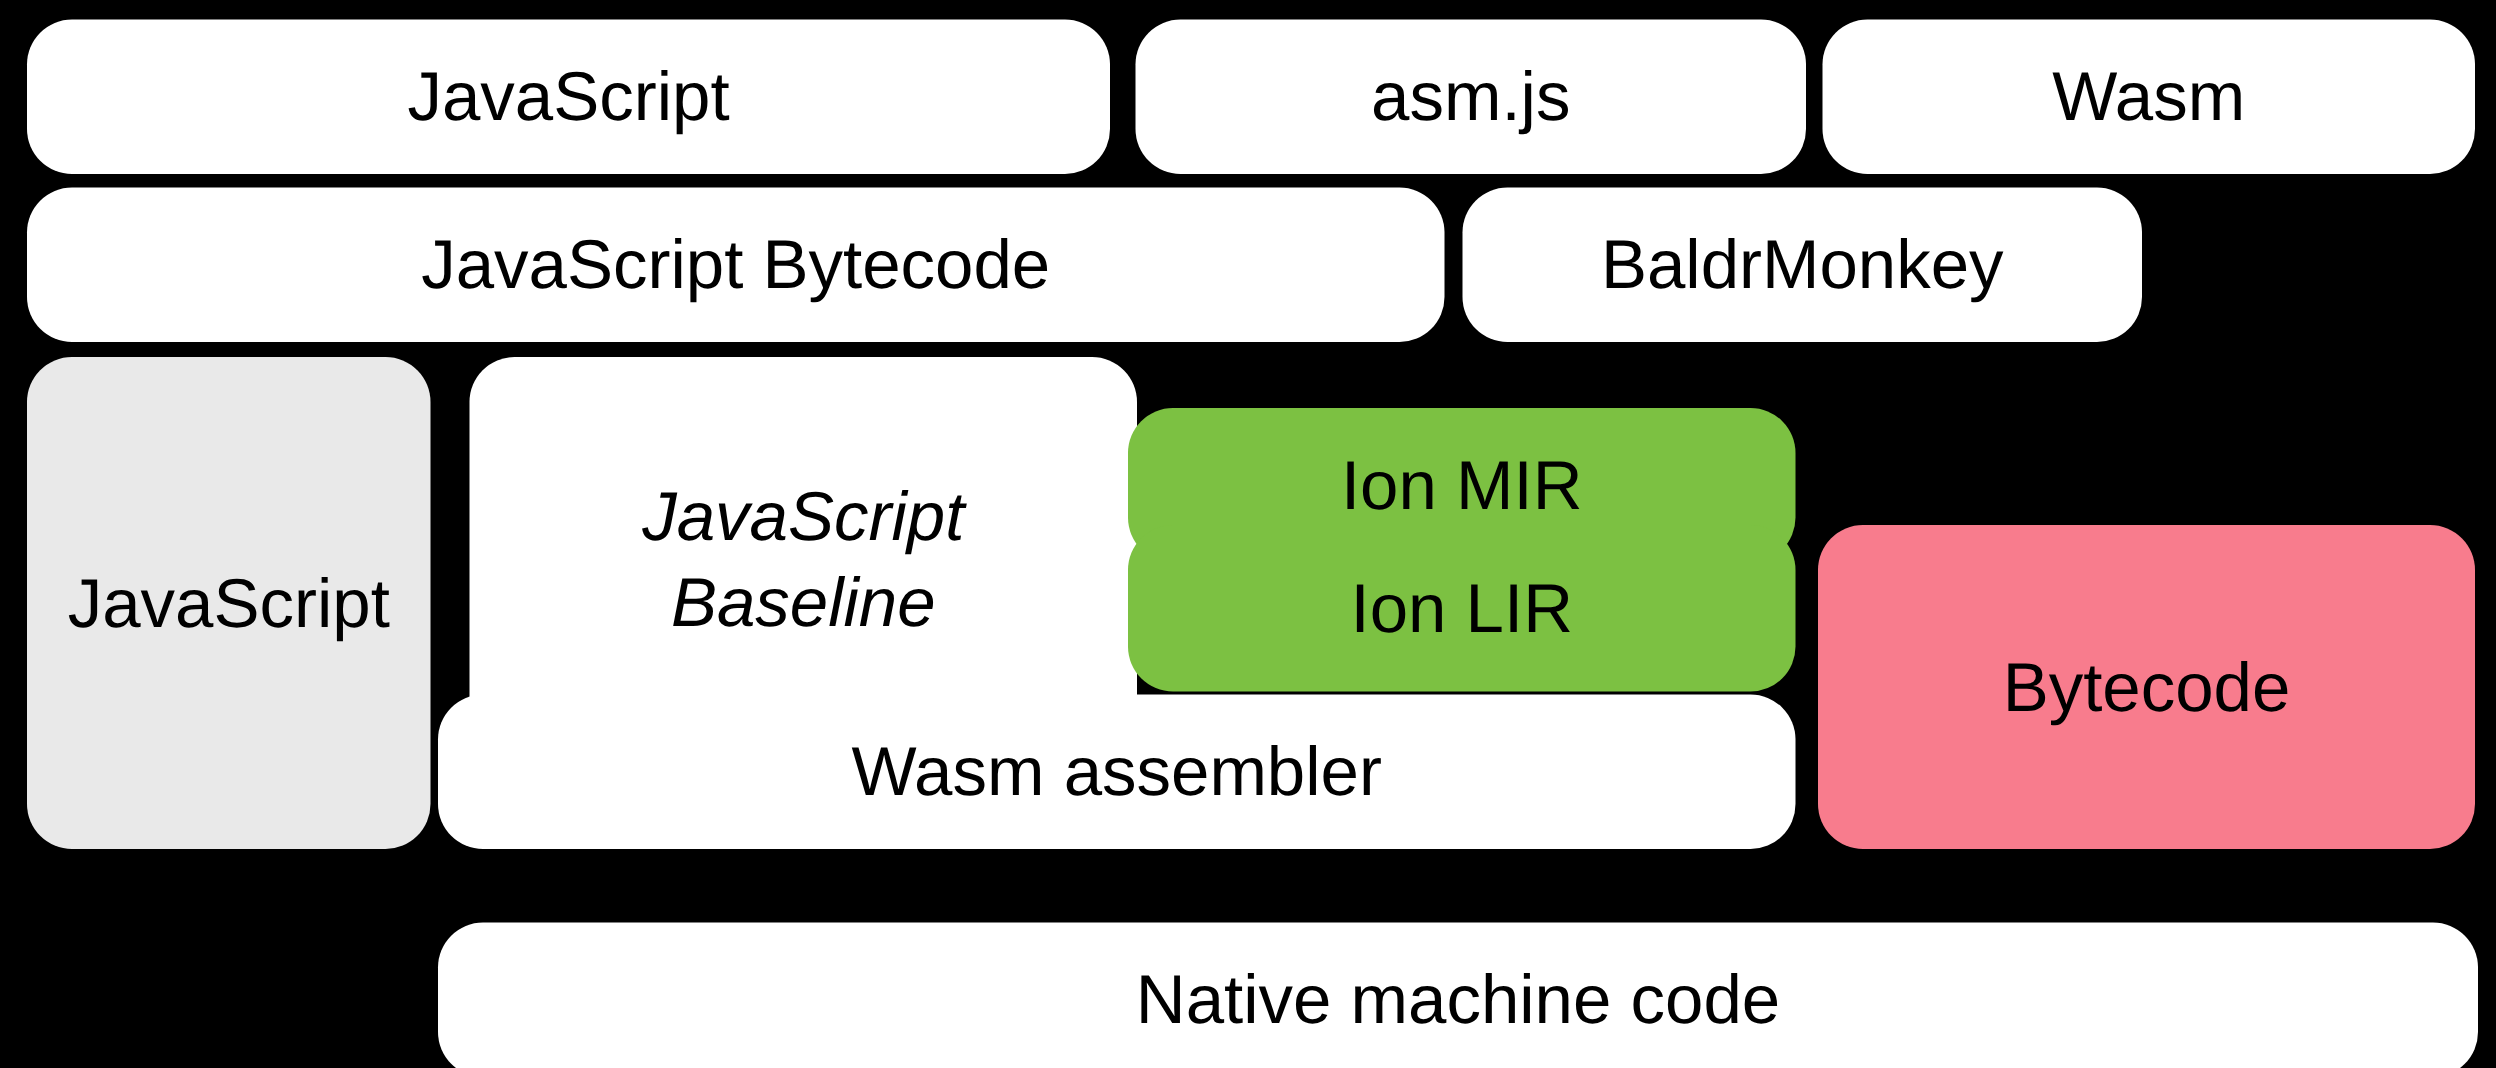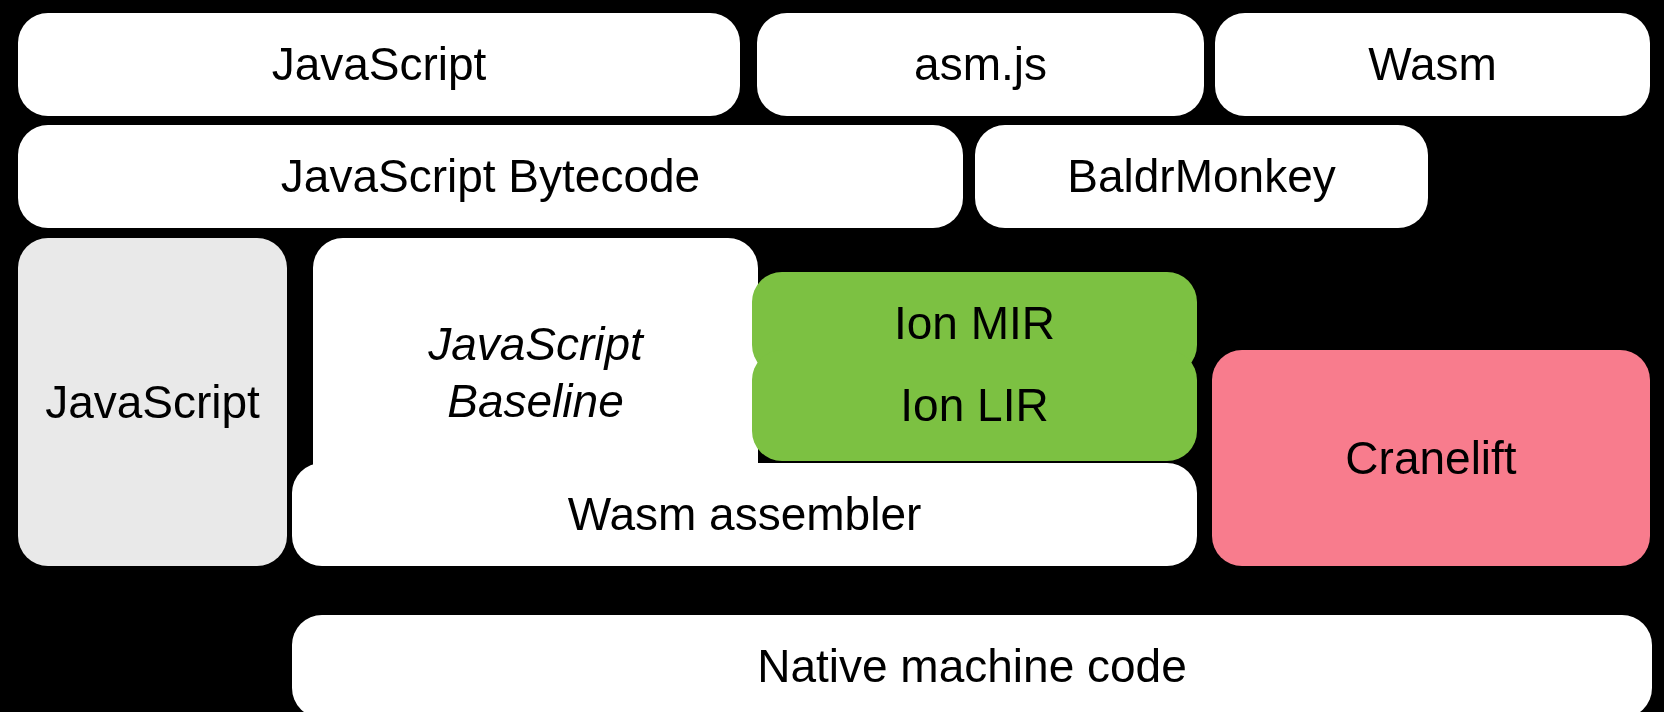--- a/index.html
+++ b/index.html
@@ -82,21 +82,21 @@
 
   <div class="box b-ionmir">
     <span>Ion MIR</span>
   </div>
 
   <div class="box b-ionlir">
     <span>Ion LIR</span>
   </div>
 
   <div class="box b-cranelift">
-    <span>Cranelift</span>
+    <span>Bytecode</span>
   </div>
 
   <div class="box b-macro">
     <span>Wasm assembler</span>
   </div>
 
   <div class="box b-native">
     <span>Native machine code</span>
   </div>
 

